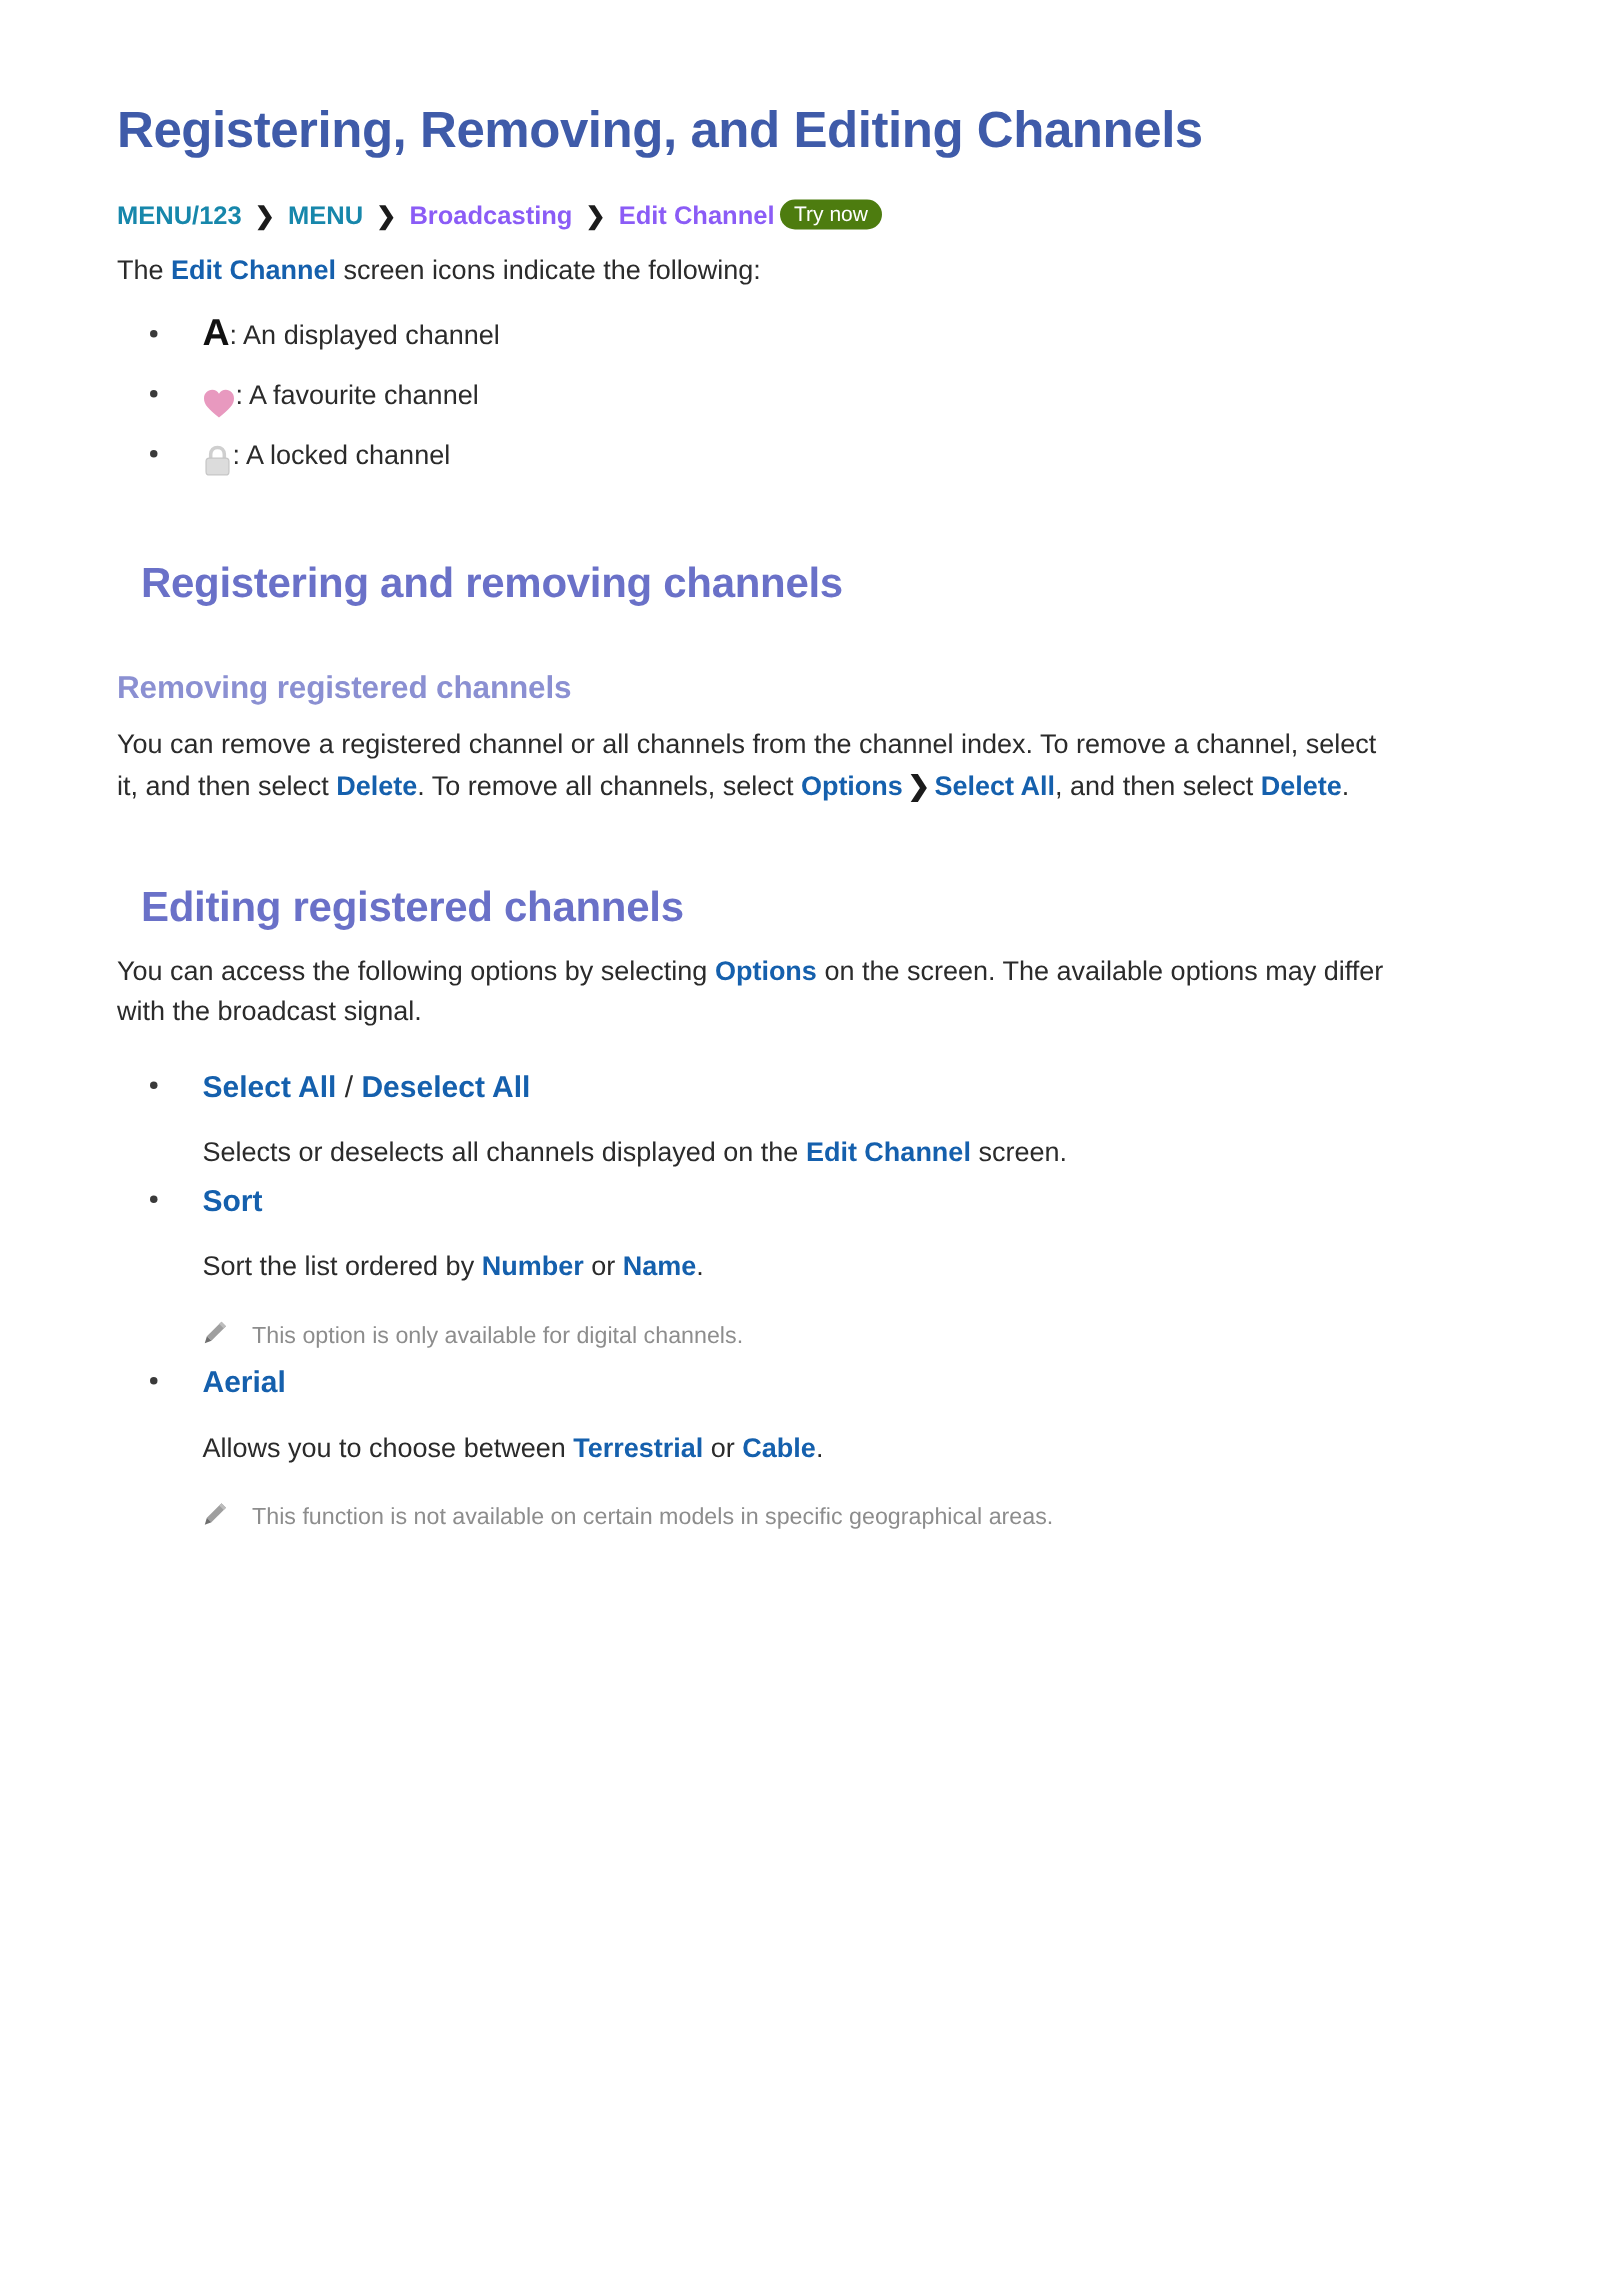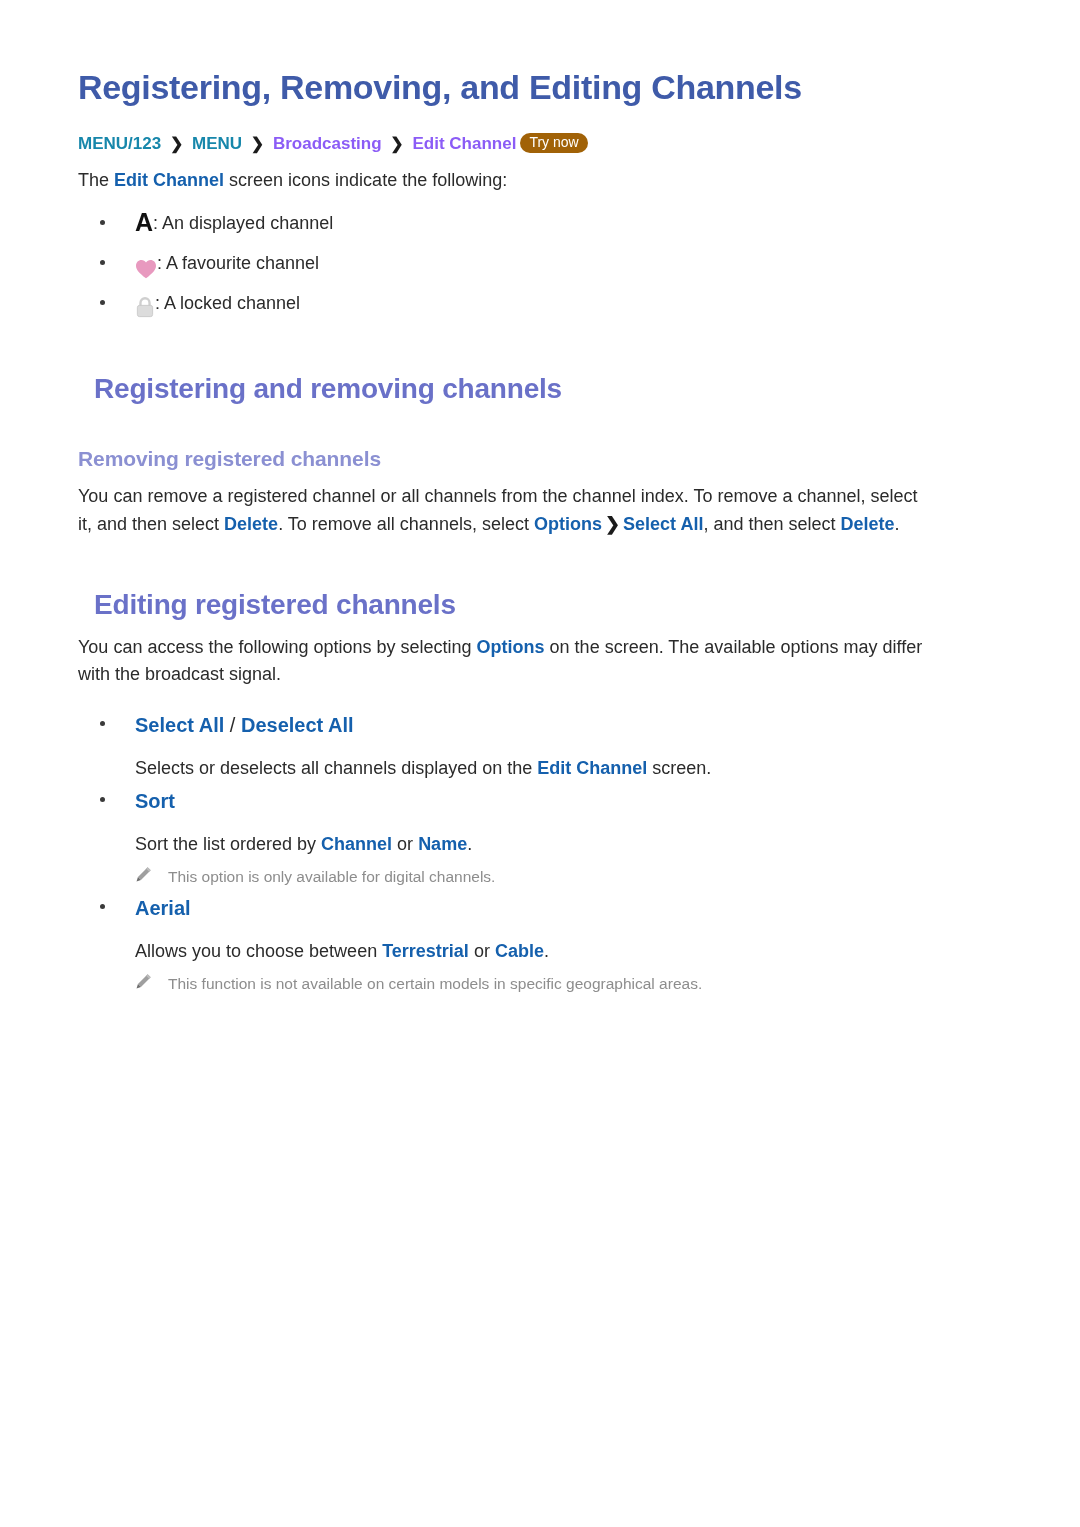--- a/index.html
+++ b/index.html
@@ -45,21 +45,21 @@
   .bc-teal  { color: #1787ab; }
   .bc-blue  { color: #8b5cf6; }
   .bc-sep {
     color: #1b1b1b;
     font-weight: bold;
     font-size: 16px;
     padding: 0 4px;
   }
   .try-now {
     display: inline-block;
-    background: #a16207;
+    background: #4d7c0f;
     color: #ffffff;
     font-size: 14px;
     font-weight: normal;
     border-radius: 11px;
     padding: 1px 9px 2px 9px;
     margin-left: 4px;
     position: relative;
     top: -2px;
     line-height: 17px;
   }
@@ -175,21 +175,21 @@
     margin-top: 15px;
   }
 
   
   .note {
     position: relative;
     padding-left: 90px;
     font-size: 15.5px;
     line-height: 1.5;
     color: #8d8d8d;
-    margin-top: 7px;
+    margin-top: 21px;
   }
   .note .pencil {
     position: absolute;
     left: 57px;
     top: 1px;
     width: 17px;
     height: 18px;
   }
 </style>
 </head>
@@ -243,21 +243,21 @@
 
   <ul class="opt-list">
 
     <li>
       <div class="opt-head"><span>Select All</span><span class="slash"> / </span><span>Deselect All</span></div>
       <div class="opt-desc"><span>Selects or deselects all channels displayed on the </span><span class="lnk">Edit Channel</span><span> screen.</span></div>
     </li>
 
     <li>
       <div class="opt-head"><span>Sort</span></div>
-      <div class="opt-desc"><span>Sort the list ordered by </span><span class="lnk">Channel</span><span> or </span><span class="lnk">Name</span><span>.</span></div>
+      <div class="opt-desc"><span>Sort the list ordered by </span><span class="lnk">Number</span><span> or </span><span class="lnk">Name</span><span>.</span></div>
       <div class="note">
         <span class="pencil">
           <svg viewBox="0 0 18 19" width="17" height="18" xmlns="http://www.w3.org/2000/svg" aria-hidden="true">
             <path d="M13.4 1.2 L16.6 4.4 L6.3 14.7 L3.1 11.5 Z" fill="#9f9f9f"></path>
             <path d="M3.1 11.5 L6.3 14.7 L1.6 16.3 Z" fill="#6e6e6e"></path>
             <path d="M13.4 1.2 L16.6 4.4 L15.0 6.0 L11.8 2.8 Z" fill="#bdbdbd"></path>
           </svg>
         </span>
         <span>This option is only available for digital channels.</span>
       </div>

